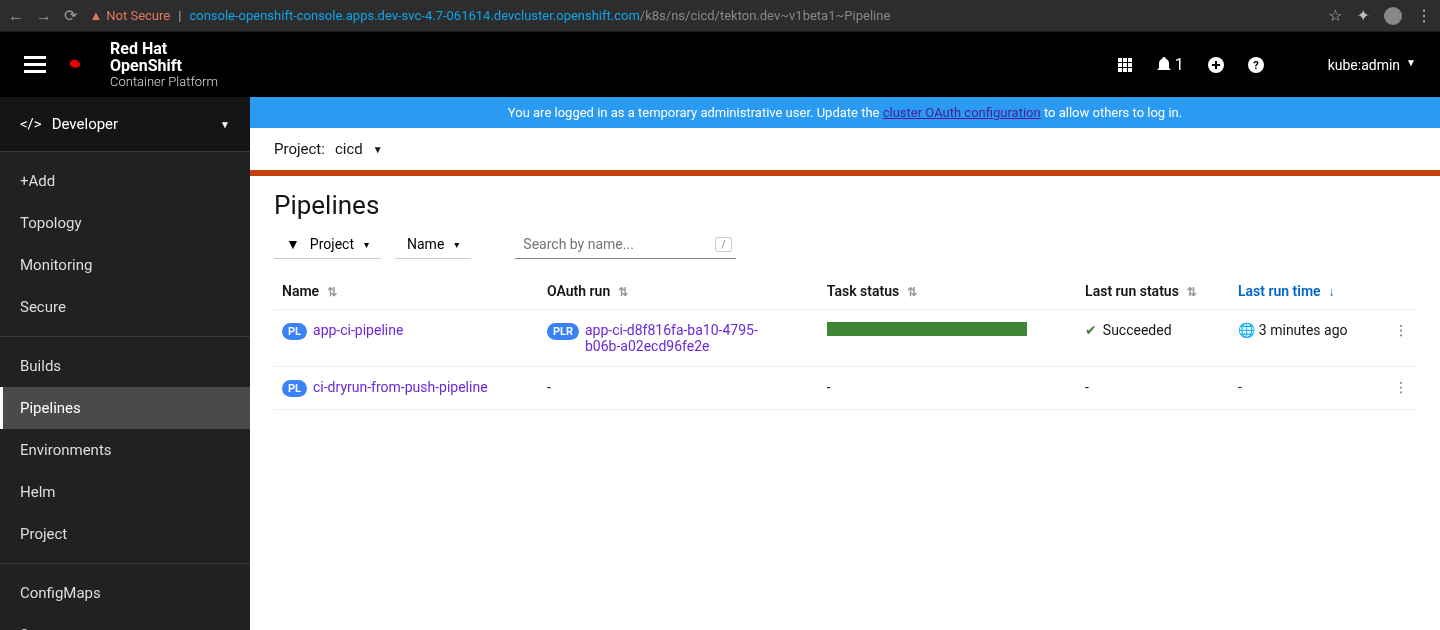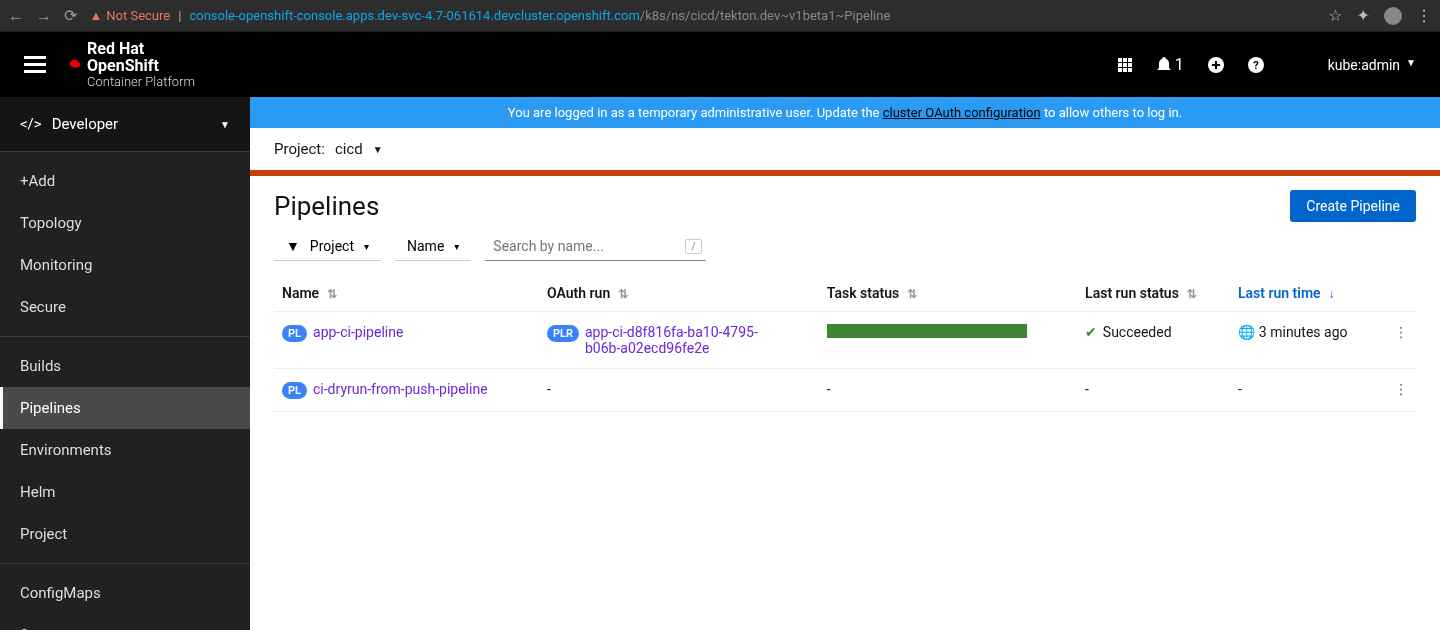--- a/index.html
+++ b/index.html
@@ -14,51 +14,51 @@
     .url-host { color: #0ea5e9; }
     .url-path { color: #888; }
     .browser-right { display: flex; gap: 14px; color: #bbb; align-items: center; }
     .avatar-circle { width: 18px; height: 18px; border-radius: 50%; background: #888; }
 
     
     .masthead { height: 65px; background: #000; display: flex; align-items: center; padding: 0 24px; justify-content: space-between; }
     .masthead-left { display: flex; align-items: center; gap: 20px; }
     .hamburger { display: flex; flex-direction: column; gap: 4px; cursor: pointer; }
     .hamburger span { width: 22px; height: 3px; background: #fff; }
-    .brand { display: flex; align-items: center; gap: 1px; }
+    .brand { display: flex; align-items: center; gap: 24px; }
     .fedora { width: 20px; height: 20px; }
     .brand-text { line-height: 1.1; }
     .brand-line2 { font-size: 13px; font-weight: 300; color: #ddd; }
     .masthead-right { display: flex; align-items: center; gap: 24px; color: #fff; }
     .mh-icon { font-size: 16px; cursor: pointer; display:flex; align-items:center; gap:4px;}
     .user-menu { font-size: 14px; cursor: pointer; display: flex; align-items: flex-start; gap: 6px; padding-left: 40px; }
 
     
     .shell { display: flex; height: calc(630px - 32px - 65px); }
     .sidebar { width: 250px; background: #212121; display: flex; flex-direction: column; }
     .perspective { padding: 18px 20px; display: flex; align-items: center; justify-content: space-between; cursor: pointer; font-size: 15px; background: #151515;}
     .perspective-left { display: flex; align-items: center; gap: 10px; }
     .nav-group { padding: 8px 0; border-top: 1px solid #3a3a3a; }
     .nav-item { padding: 12px 20px; font-size: 15px; cursor: pointer; color: #ddd; }
     .nav-item.active { background: #4a4a4a; color: #fff; border-left: 3px solid #fff; padding-left: 17px;}
 
     .main { flex: 1; background: #fff; color: #151515; display: flex; flex-direction: column; overflow: hidden; }
     .alert { background: #2b9af3; color: #fff; padding: 8px 16px; text-align: center; font-size: 13px; }
-    .alert a { color: #000000; text-decoration: underline; }
+    .alert a { color: #4c1d95; text-decoration: underline; }
 
     .project-bar { padding: 12px 24px; border-bottom: 6px solid #c2410c; }
     .project-select { font-size: 15px; display: flex; align-items: center; gap: 10px; cursor: pointer; }
 
     .page-header { display: flex; align-items: center; justify-content: space-between; padding: 14px 24px 10px; }
     .page-title { font-size: 26px; font-weight: 400; color: #151515; }
     .btn-primary { background: #0066cc; color: #fff; border: none; padding: 8px 16px; font-size: 14px; border-radius: 3px; cursor: pointer; }
 
     .toolbar { display: flex; gap: 14px; padding: 0 24px 14px; align-items: center; }
     .filter-btn, .name-btn { background: #fff; border: none; border-bottom: 1px solid #ccc; padding: 6px 12px; font-size: 14px; cursor: pointer; display: flex; align-items: center; gap: 10px; }
-    .search-wrap { display: flex; align-items: center; border-bottom: 1px solid #888; }
+    .search-wrap { display: flex; align-items: center; border-bottom: 1px solid #888; margin-left: 30px; }
     .search-input { border: none; padding: 6px 8px; font-size: 14px; width: 200px; outline: none; }
     .kbd { border: 1px solid #ccc; border-radius: 2px; padding: 0 5px; font-size: 11px; color: #888; margin-right:4px;}
 
     .table { width: calc(100% - 48px); margin: 0 24px; border-collapse: collapse; }
     .table th { text-align: left; padding: 10px 8px; font-weight: 600; font-size: 14px; color: #151515; border-bottom: 0; }
     .table th .sort-handle { color: #999; margin-left: 8px; font-size: 12px; }
     .table th.sorted { color: #0066cc; }
     .table th.sorted .sort-handle { color: #0066cc; }
     .table td { padding: 12px 8px; font-size: 14px; border-bottom: 1px solid #eee; vertical-align: top; }
     .table tbody tr:first-child td { border-top: 1px solid #eee; }
@@ -194,21 +194,20 @@
     <div class="project-bar">
       <div class="project-select">
         <span>Project:</span>
         <span>cicd</span>
         <span class="caret">▼</span>
       </div>
     </div>
 
     <div class="page-header">
       <h1 class="page-title">Pipelines</h1>
-      <button class="btn-primary">Create Pipeline</button>
     </div>
 
     <div class="toolbar">
       <button class="filter-btn">
         <span>▼</span>
         <span>Project</span>
         <span class="caret">▾</span>
       </button>
       <button class="name-btn">
         <span>Name</span>

